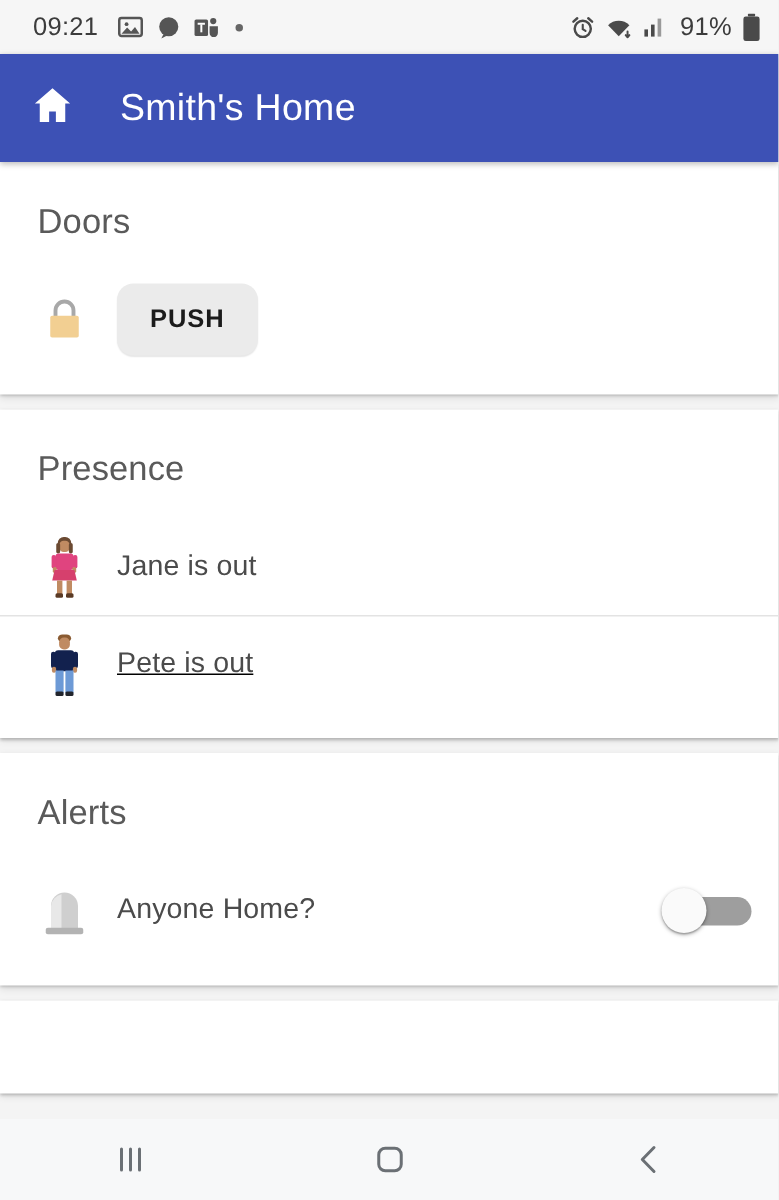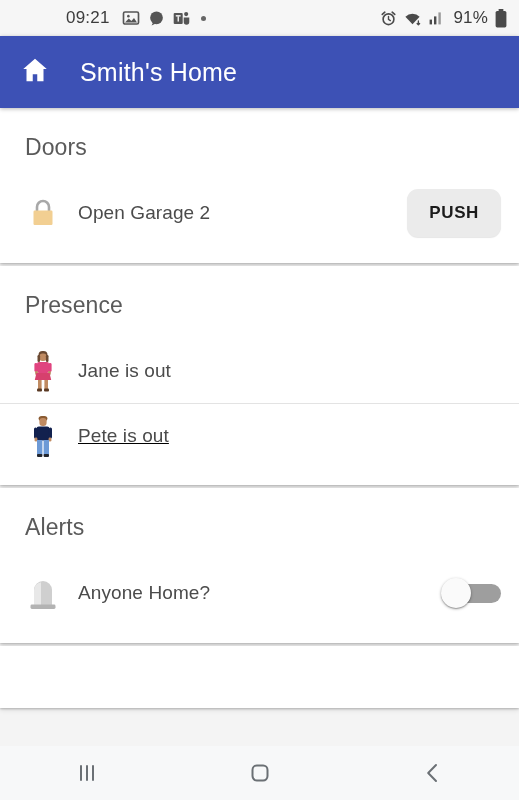--- a/index.html
+++ b/index.html
@@ -11,21 +11,21 @@
   }
   #screen { position:relative; width:519px; height:800px; background:#f4f4f4; }
 
   
   .statusbar {
     height:36px; background:#f6f6f6;
     display:flex; align-items:center;
     padding:0 12px 0 22px;
     font-size:17px; color:#444; letter-spacing:.2px;
   }
-  .sb-clock { font-size:17px; color:#3c3c3c; font-weight:400;margin-left:44px; }
+  .sb-clock { font-size:17px; color:#3c3c3c; font-weight:400; }
   .sb-left-icons { display:flex; align-items:center; gap:8px; margin-left:12px; }
   .sb-spacer { flex:1; }
   .sb-right { display:flex; align-items:center; gap:6px; }
   .sb-batt-text { font-size:17px; color:#3c3c3c; margin:0 1px 0 3px; }
   .ic { display:inline-block; line-height:0; }
   .dot3 { width:5px; height:5px; border-radius:50%; background:#666; display:inline-block; margin-left:2px;}
 
   
   .appbar {
     height:72px; background:#3d51b5;
@@ -37,21 +37,21 @@
   .appbar .home-ic { margin-right:30px; }
   .appbar-title {
     color:#fff; font-size:25px; font-weight:400; letter-spacing:.2px;
   }
 
   
   .scroll { position:absolute; top:108px; left:0; right:0; bottom:54px; background:#f4f4f4; }
   .card {
     background:#fff;
     box-shadow:0 1px 2px rgba(0,0,0,.22), 0 2px 5px rgba(0,0,0,.10);
-    margin-bottom:3px;
+    margin-bottom:10px;
   }
   .card-title {
     font-size:23px; color:#5a5a5a; font-weight:400;
     padding:26px 0 20px 25px; letter-spacing:.1px;
   }
   .row {
     display:flex; align-items:center;
     min-height:64px; padding:0 18px 0 22px;
   }
   .row + .row { border-top:1px solid #e3e3e3;text-decoration:underline; }
@@ -172,21 +172,20 @@
 
     <div class="card">
       <div class="card-title">Doors</div>
       <div class="row">
         <span class="row-emoji">
           <svg width="30" height="34" viewBox="0 0 30 34">
             <path d="M9 15V11a6 6 0 0 1 12 0v4" fill="none" stroke="#a8a8a8" stroke-width="2.6"></path>
             <rect x="5.5" y="14.5" width="19" height="14.5" rx="1.2" fill="#f2cf92"></rect>
           </svg>
         </span>
-        <span class="row-label">Open Garage 2</span>
         <button class="push-btn">PUSH</button>
       </div>
       <div class="row-pad"></div>
     </div>
 
     <div class="card">
       <div class="card-title">Presence</div>
       <div class="row">
         <span class="row-emoji">
           <svg width="26" height="46" viewBox="0 0 26 46">

